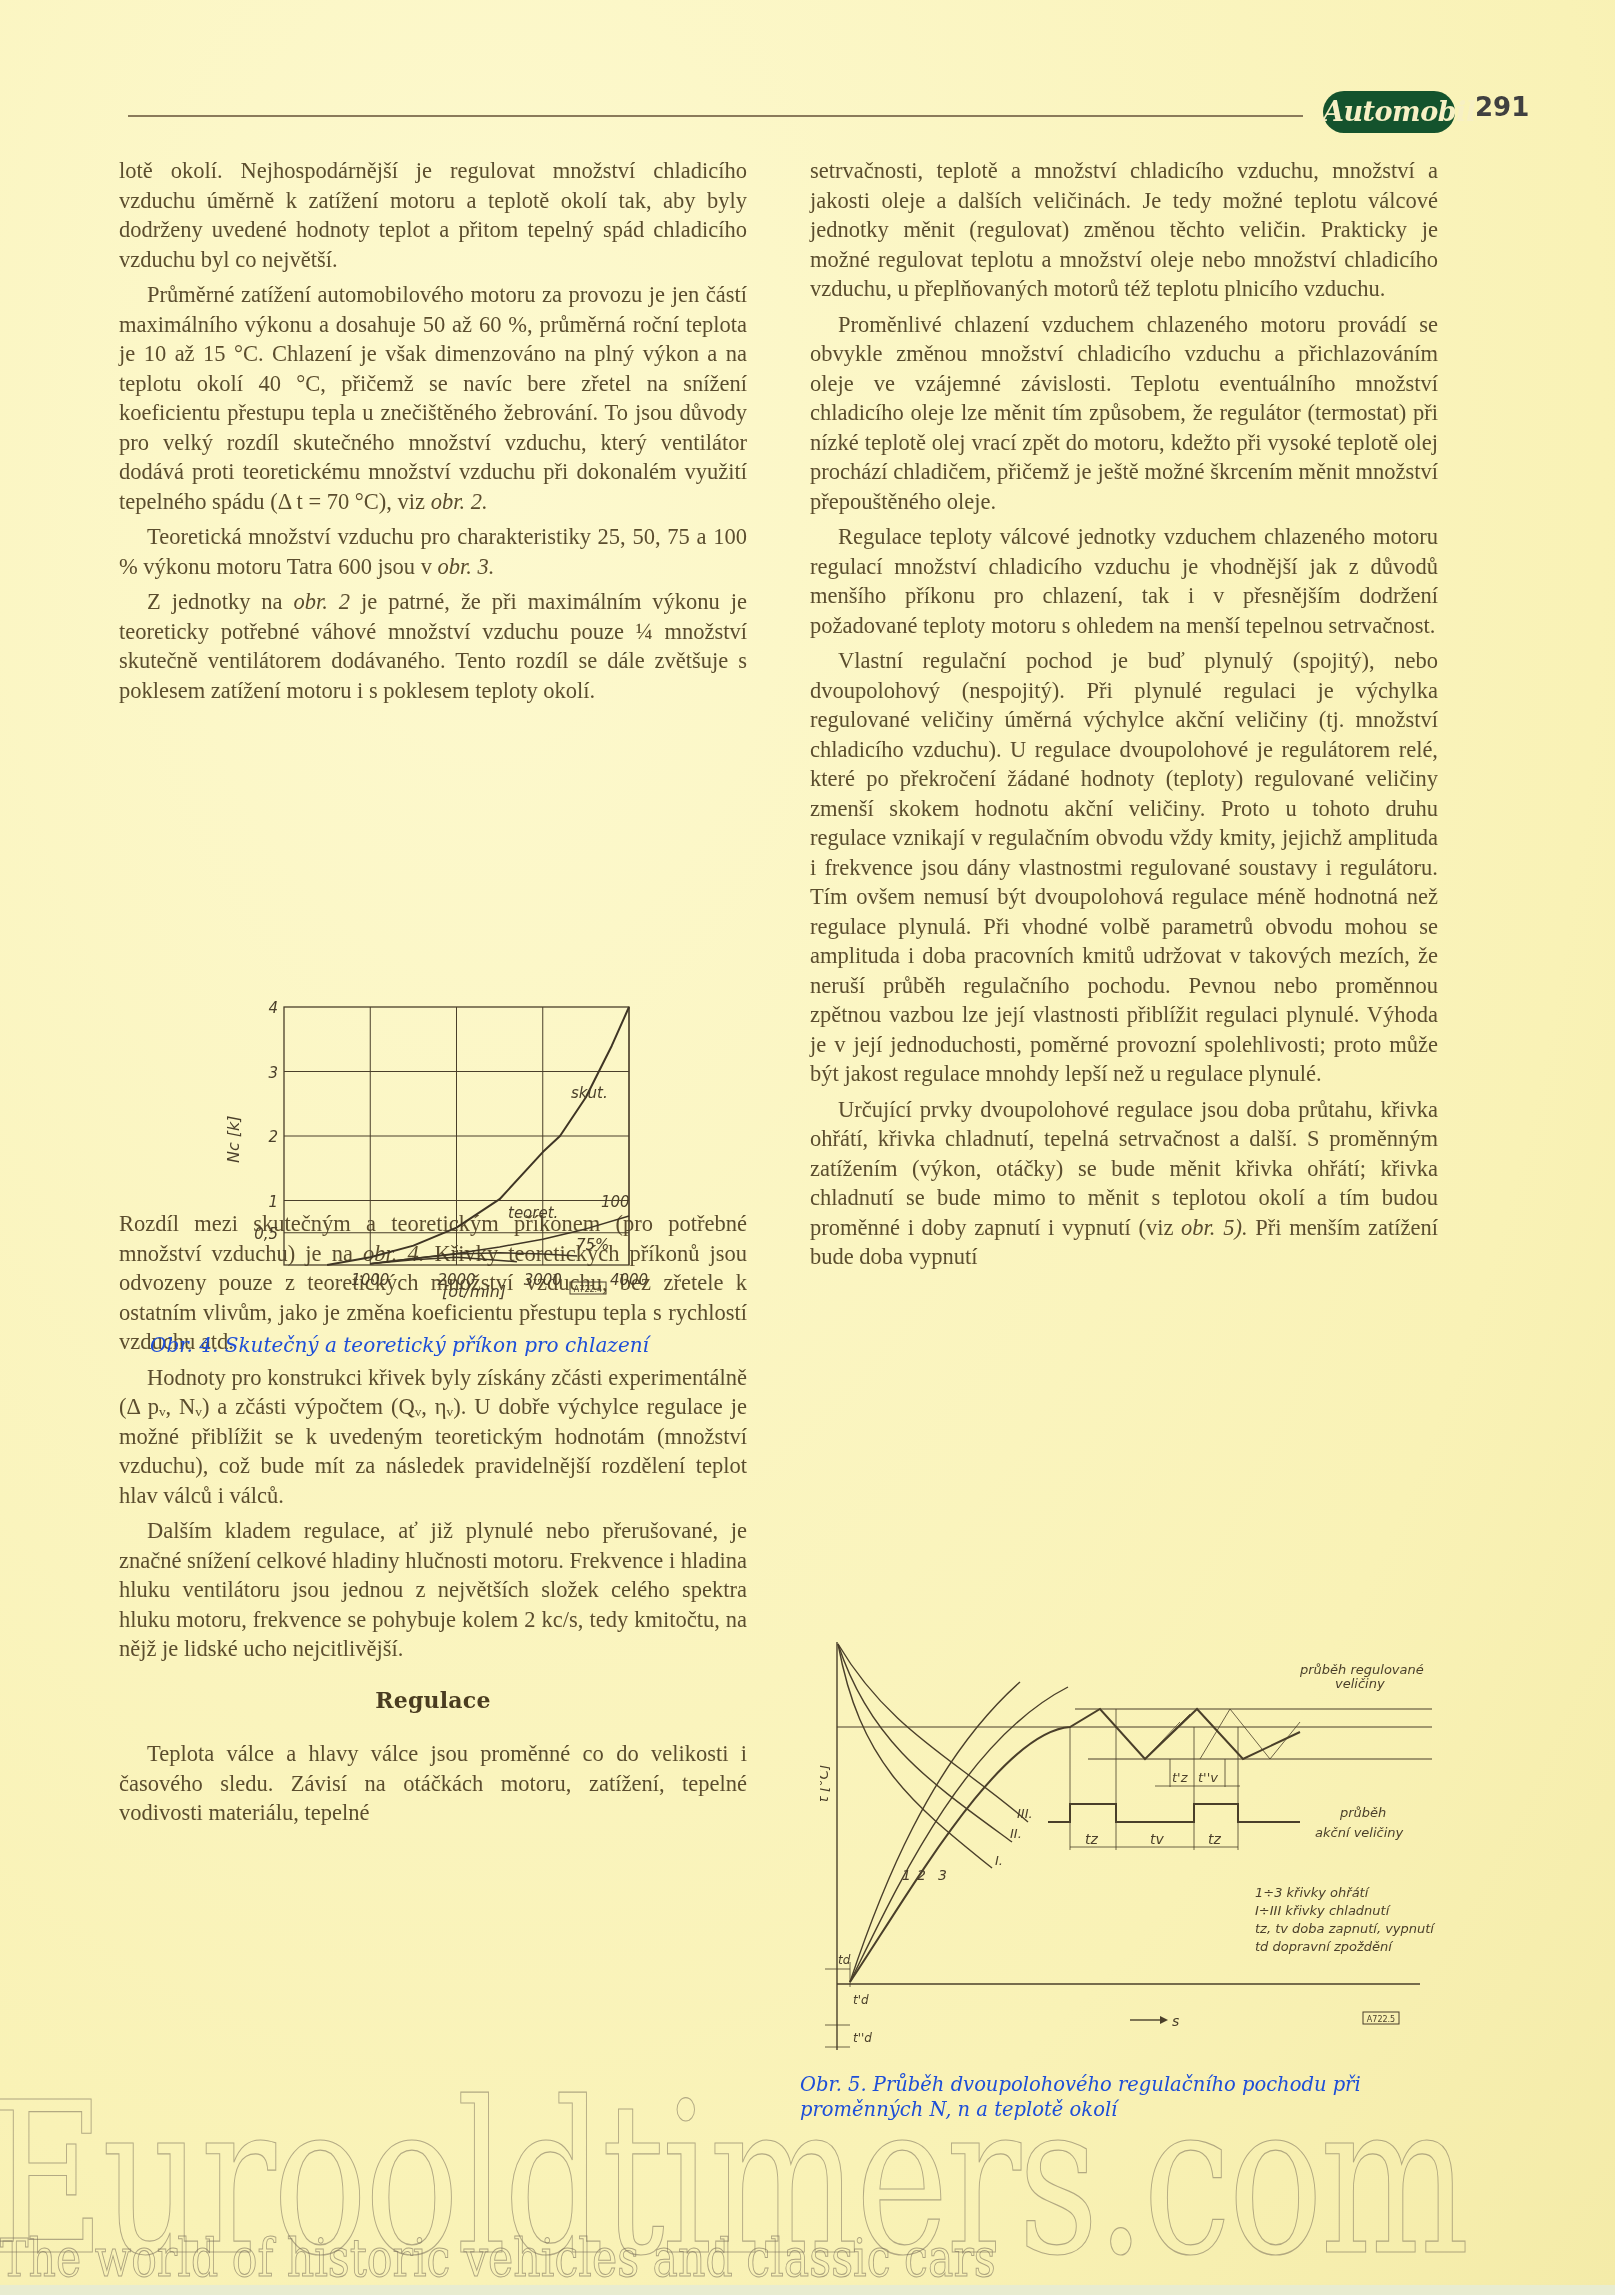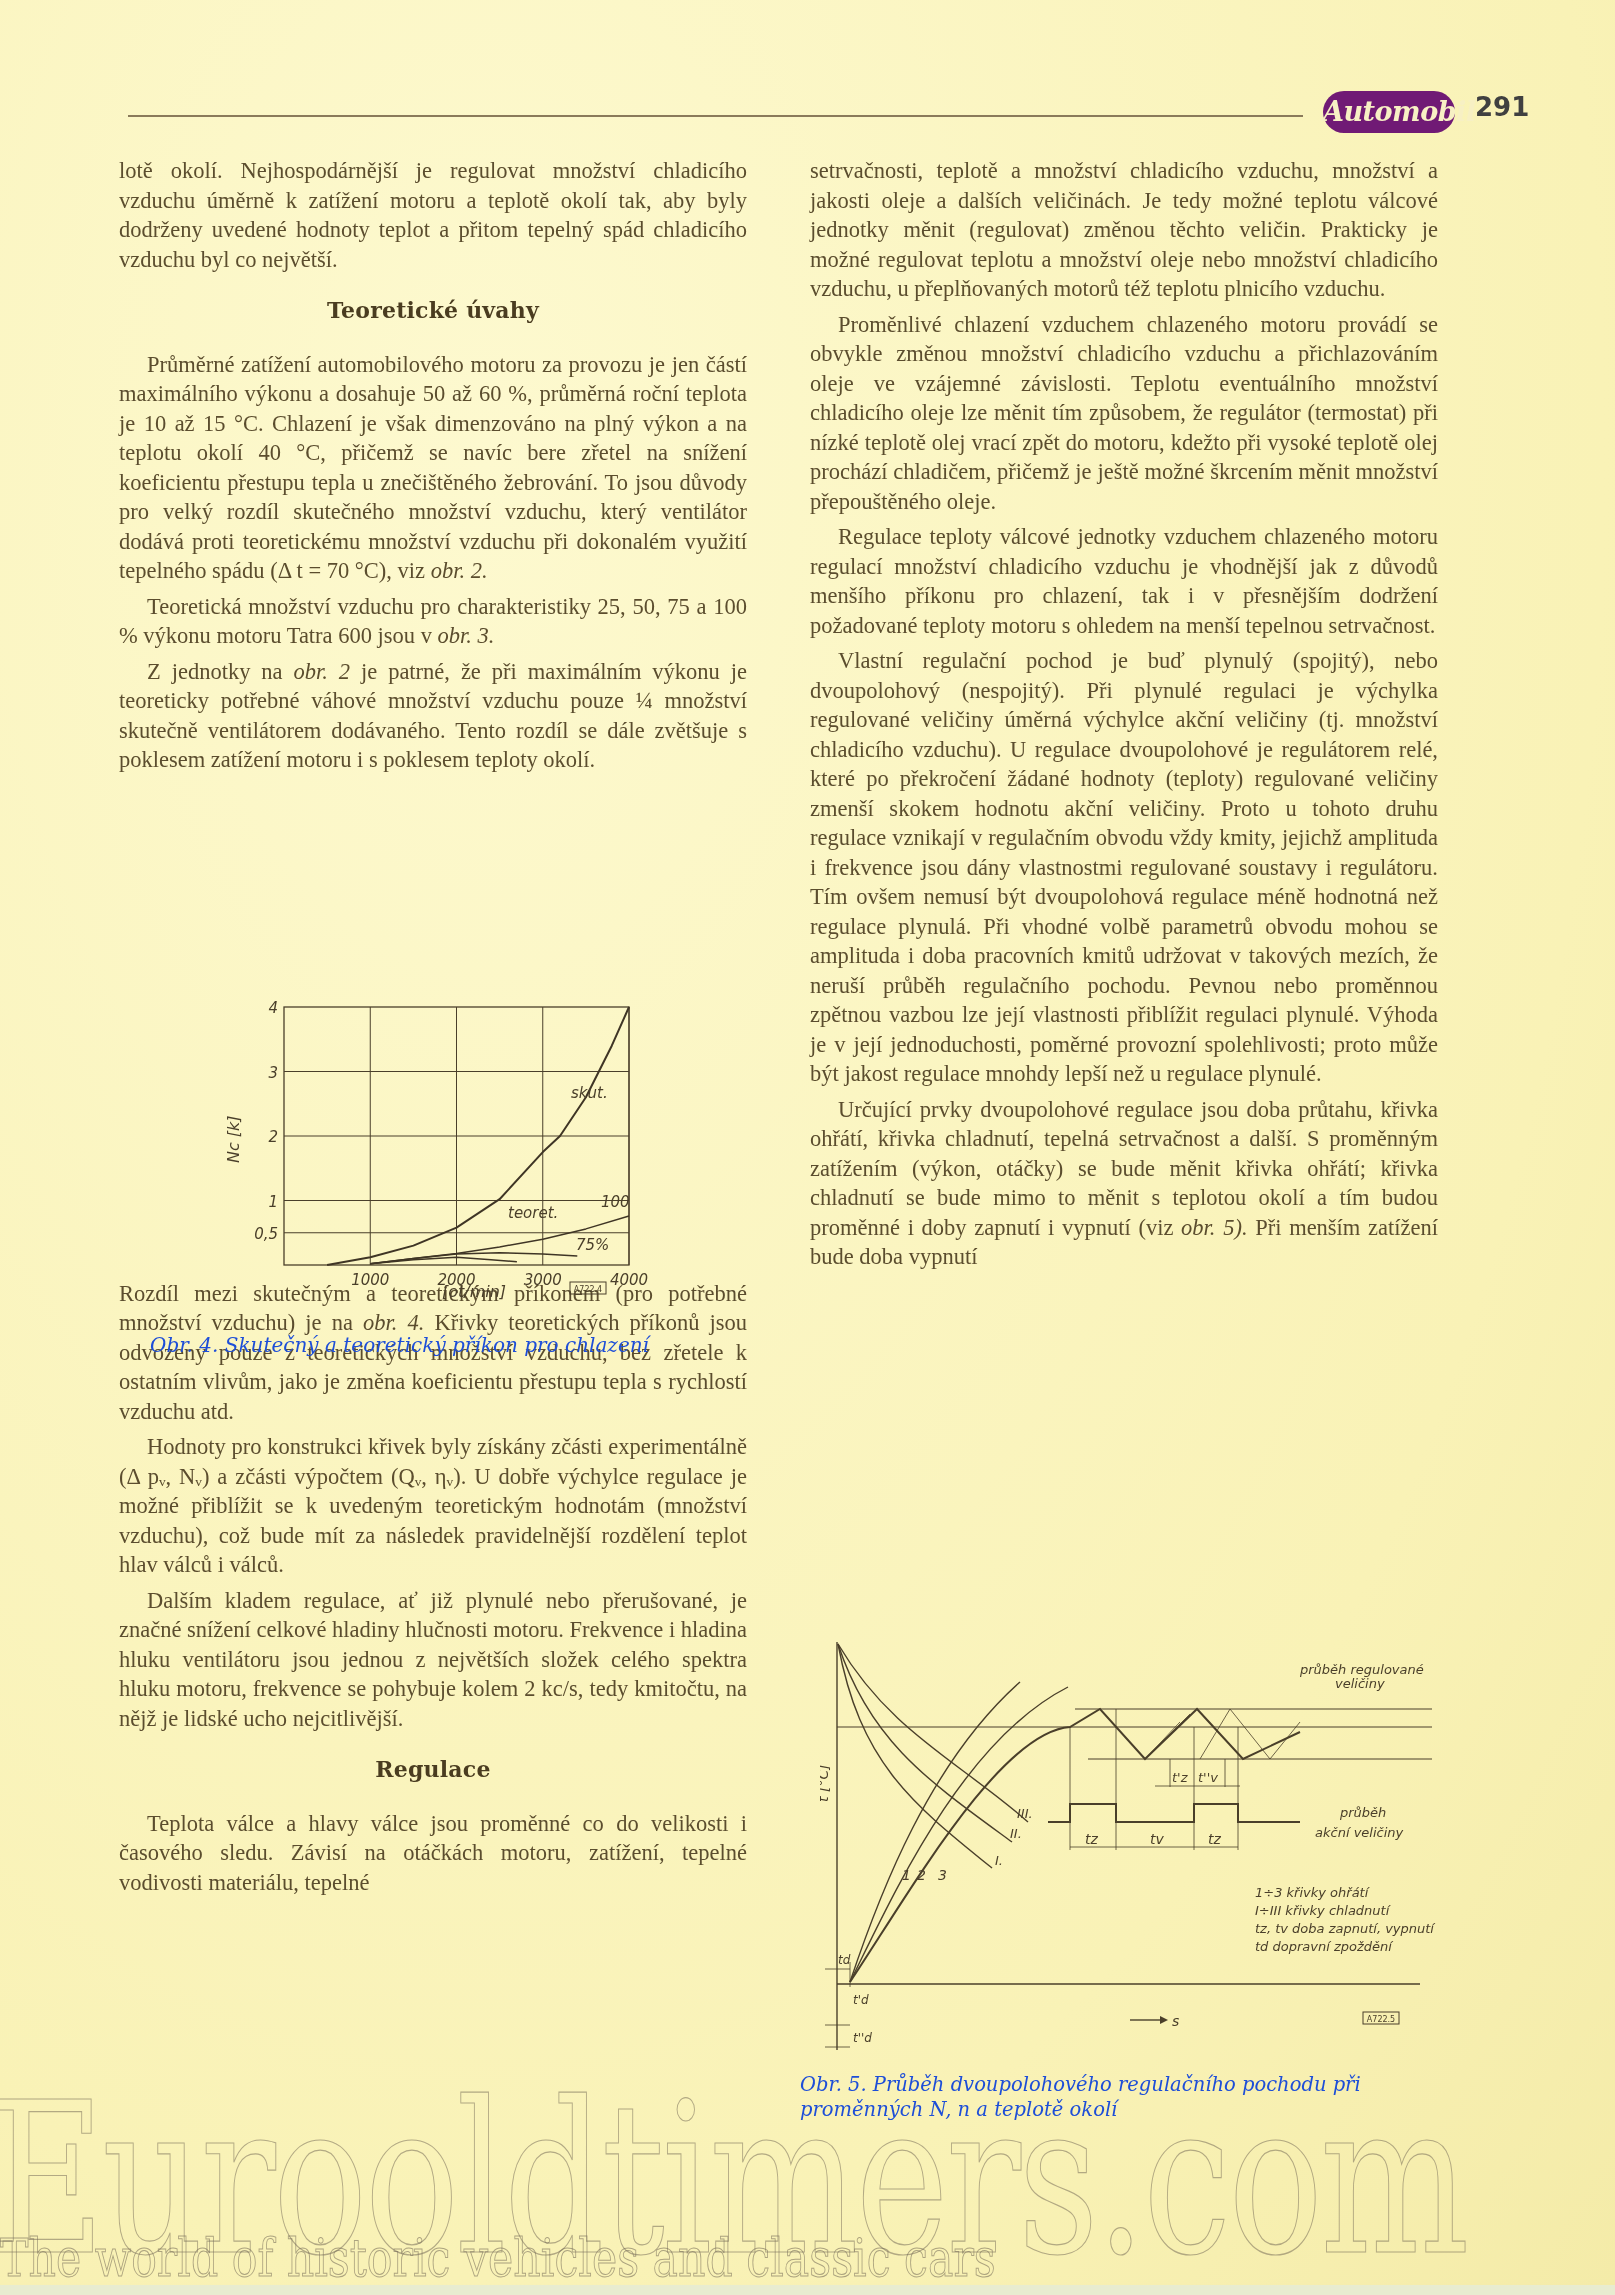--- a/index.html
+++ b/index.html
@@ -6,21 +6,21 @@
   body {
     width:1615px; height:2295px; overflow:hidden; position:relative;
     background:#fbf6c2;
     background-image: radial-gradient(ellipse at 30% 20%, #fdf9cf 0%, #f9f2b6 70%, #f4eba8 100%);
     font-family:"DejaVu Serif","Liberation Serif",serif;
     color:#5a4a2a;
   }
   .rule-top { position:absolute; left:128px; top:115px; width:1175px; height:0; border-top:2px solid #8a7a5a; }
   .logo {
     position:absolute; left:1323px; top:91px; width:132px; height:42px;
-    background:#701a75; border-radius:21px;
+    background:#14532d; border-radius:21px;
     color:#f7f0c4; font-family:"DejaVu Serif",serif; font-style:italic; font-weight:bold;
     font-size:27px; line-height:42px; text-align:center; letter-spacing:-0.5px;
   }
   .pageno {
     position:absolute; left:1475px; top:92px; font-family:"DejaVu Sans","Liberation Sans",sans-serif;
     font-weight:bold; font-size:26px; color:#404040;
   }
   .col { position:absolute; width:628px; font-family:"Liberation Serif","DejaVu Serif",serif; font-size:22.5px; line-height:29.5px; color:#5b4d2e; }
   .col p { margin:0 0 6px 0; text-align:justify; text-align-last:left; text-indent:28px; hyphens:manual; }
   .col p.noindent { text-indent:0; }
@@ -48,21 +48,20 @@
 </style>
 </head>
 <body>
 
 <div class="rule-top"></div>
 <div class="logo">Automobil</div>
 <div class="pageno">291</div>
 
 <div id="left" class="col">
   <p class="noindent">lotě okolí. Nejhospodárnější je regulovat množství chladicího vzduchu úměrně k zatížení motoru a teplotě okolí tak, aby byly dodrženy uvedené hodnoty teplot a přitom tepelný spád chladicího vzduchu byl co největší.</p>
-  <h3>Teoretické úvahy</h3>
   <p><span>Průměrné zatížení automobilového motoru za provozu je jen částí maximálního výkonu a dosahuje 50 až 60 %, průměrná roční teplota je 10 až 15 °C. Chlazení je však dimenzováno na plný výkon a na teplotu okolí 40 °C, přičemž se navíc bere zřetel na snížení koeficientu přestupu tepla u znečištěného žebrování. To jsou důvody pro velký rozdíl skutečného množství vzduchu, který ventilátor dodává proti teoretickému množství vzduchu při dokonalém využití tepelného spádu (Δ t = 70 °C), viz</span> <em>obr. 2.</em></p>
   <p><span>Teoretická množství vzduchu pro charakteristiky 25, 50, 75 a 100 % výkonu motoru Tatra 600 jsou v</span> <em>obr. 3.</em></p>
   <p><span>Z jednotky na</span> <em>obr. 2</em> <span>je patrné, že při maximálním výkonu je teoreticky potřebné váhové množství vzduchu pouze ¼ množství skutečně ventilátorem dodávaného. Tento rozdíl se dále zvětšuje s poklesem zatížení motoru i s poklesem teploty okolí.</span></p>
   <div style="height:498px"></div>
   <p class="noindent"><span>Rozdíl mezi skutečným a teoretickým příkonem (pro potřebné množství vzduchu) je na</span> <em>obr. 4.</em> <span>Křivky teoretických příkonů jsou odvozeny pouze z teoretických množství vzduchu, bez zřetele k ostatním vlivům, jako je změna koeficientu přestupu tepla s rychlostí vzduchu atd.</span></p>
   <p>Hodnoty pro konstrukci křivek byly získány zčásti experimentálně (Δ pᵥ, Nᵥ) a zčásti výpočtem (Qᵥ, ηᵥ). U dobře výchylce regulace je možné přiblížit se k uvedeným teoretickým hodnotám (množství vzduchu), což bude mít za následek pravidelnější rozdělení teplot hlav válců i válců.</p>
   <p>Dalším kladem regulace, ať již plynulé nebo přerušované, je značné snížení celkové hladiny hlučnosti motoru. Frekvence i hladina hluku ventilátoru jsou jednou z největších složek celého spektra hluku motoru, frekvence se pohybuje kolem 2 kc/s, tedy kmitočtu, na nějž je lidské ucho nejcitlivější.</p>
   <h3>Regulace</h3>
   <p>Teplota válce a hlavy válce jsou proměnné co do velikosti i časového sledu. Závisí na otáčkách motoru, zatížení, tepelné vodivosti materiálu, tepelné</p>
 </div>

